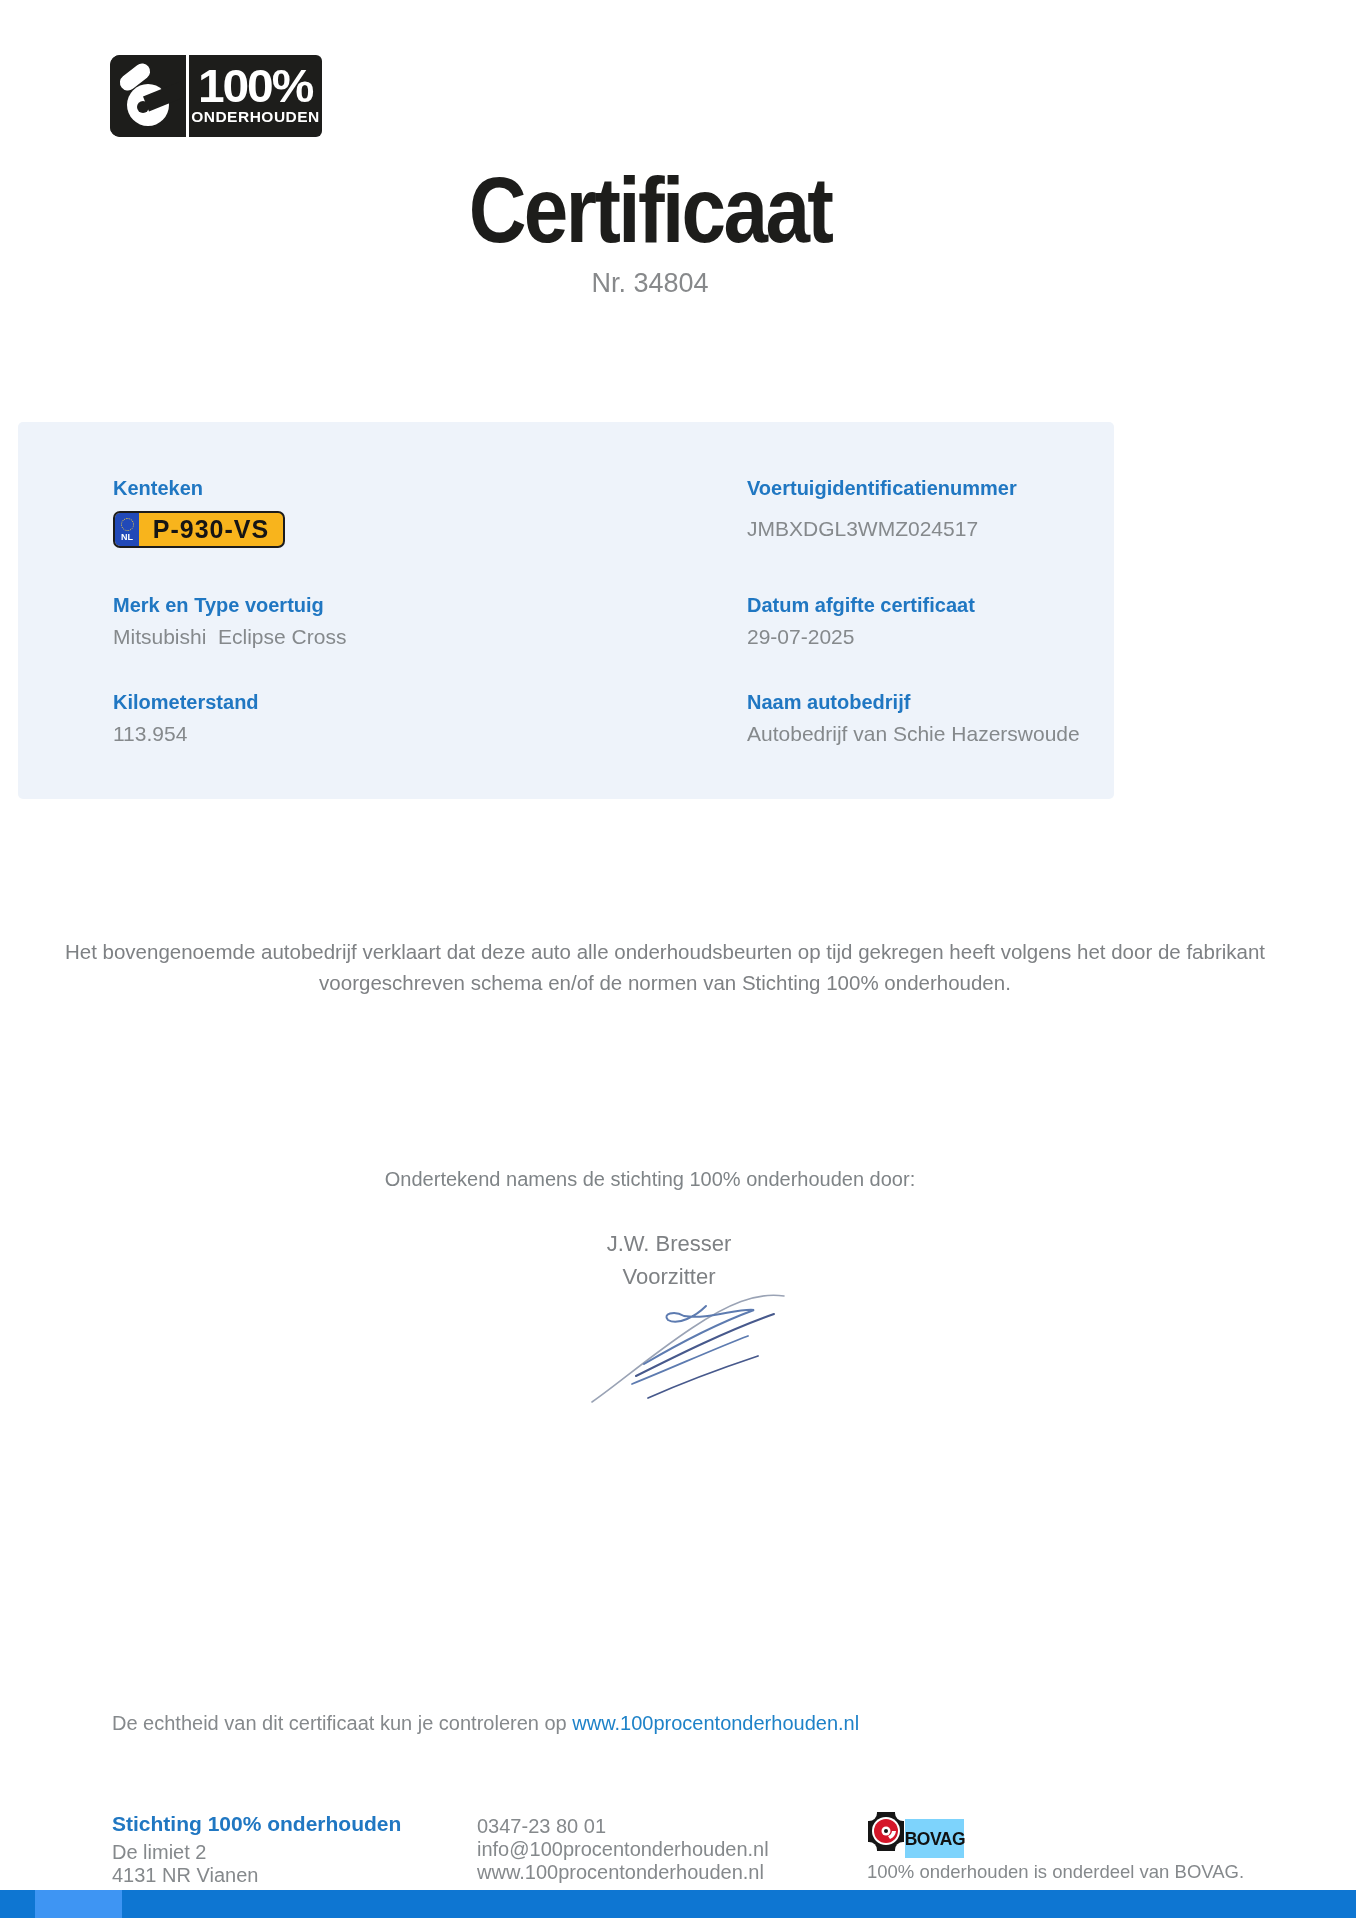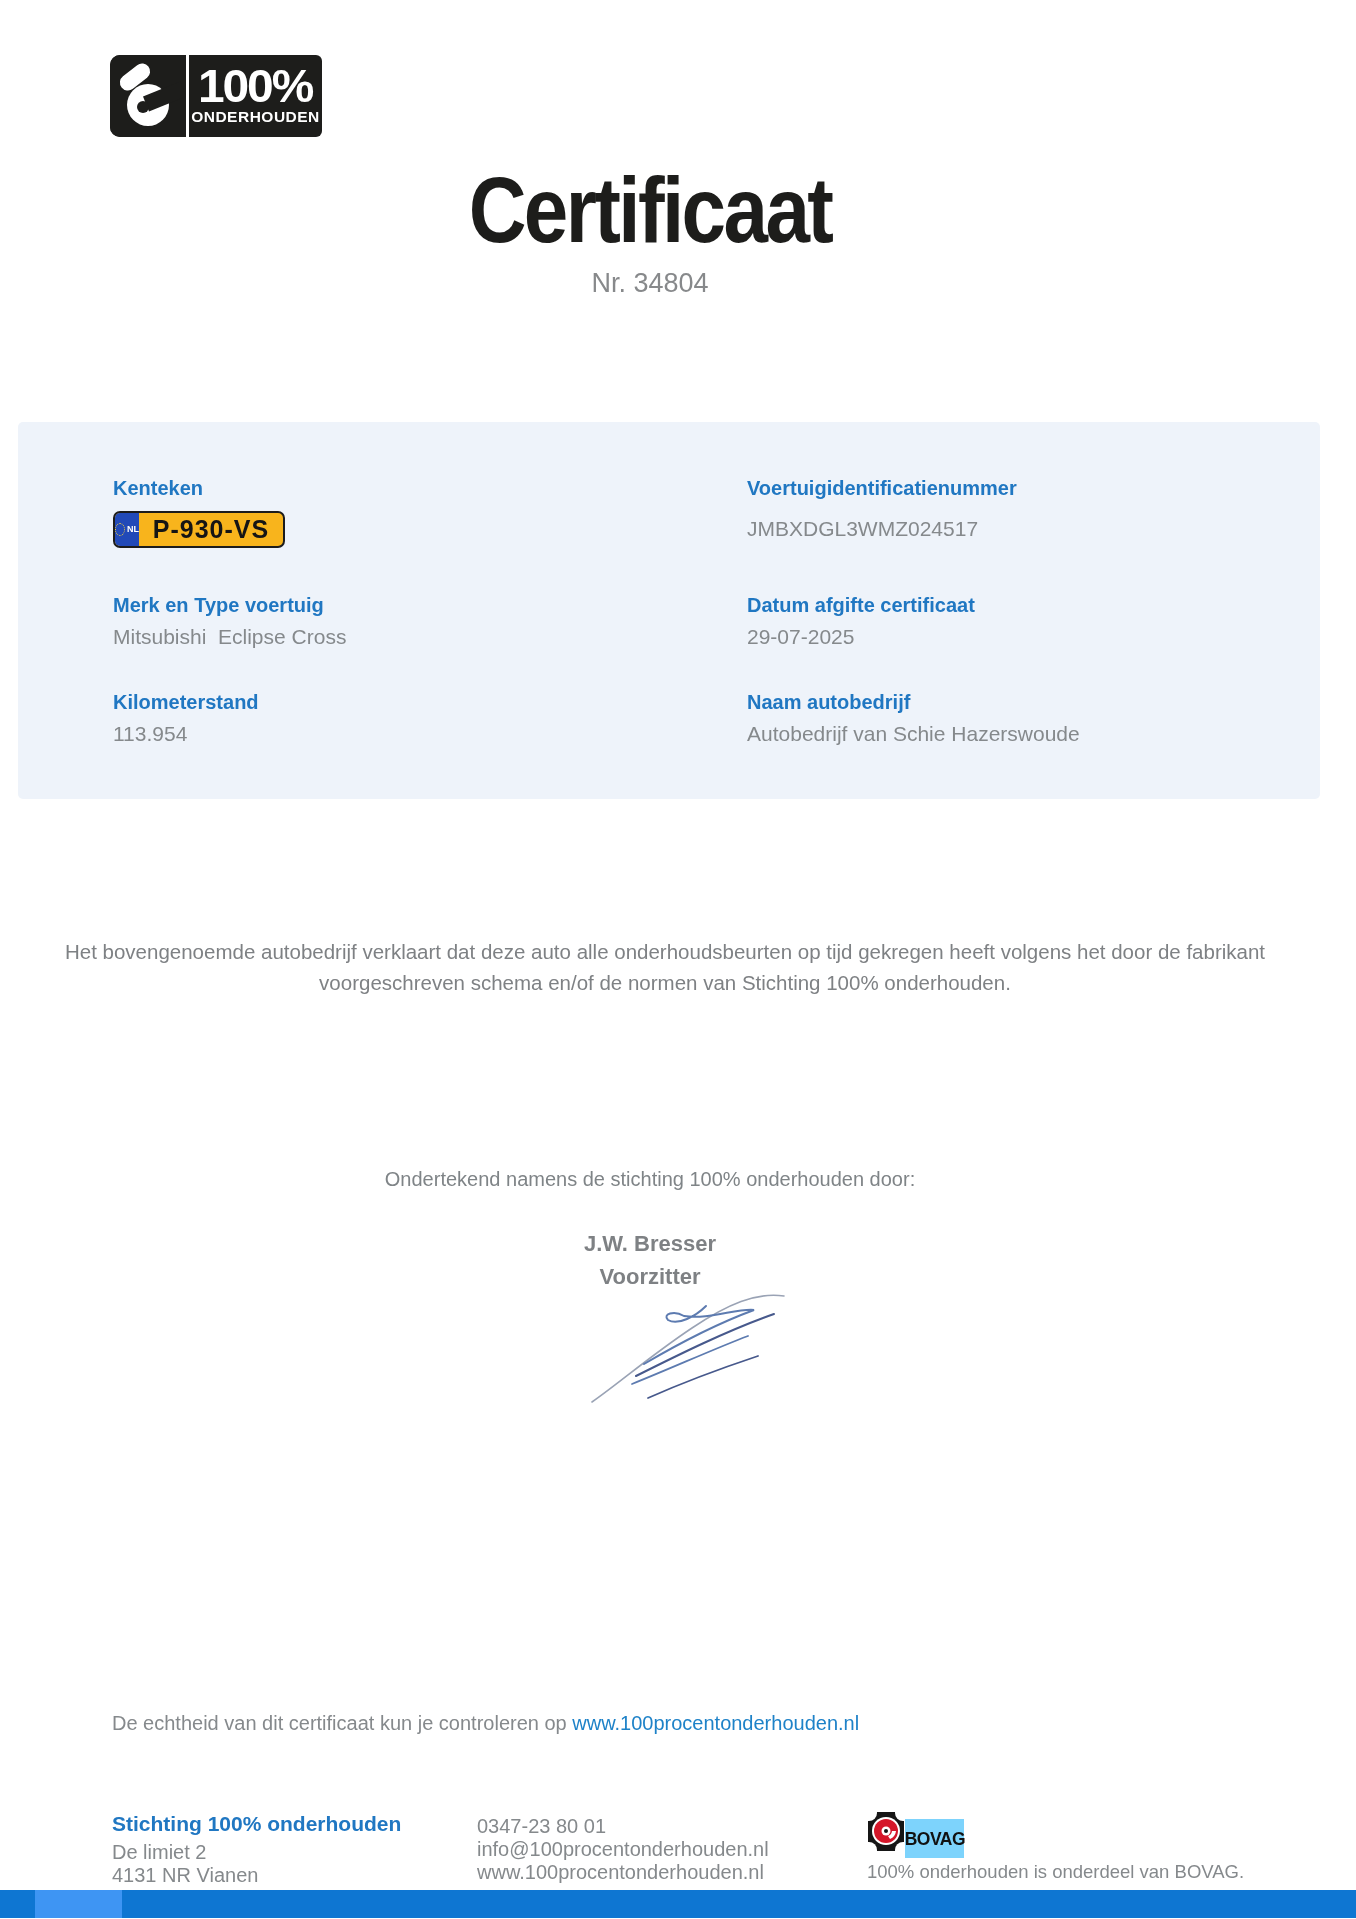--- a/index.html
+++ b/index.html
@@ -16,43 +16,43 @@
   .logo-textbox{width:155px;border-radius:0 6px 6px 0;display:flex;flex-direction:column;align-items:center;justify-content:center;}
   .logo-percent{color:#fff;font-weight:800;font-size:47px;line-height:40px;letter-spacing:-2px;transform:scaleX(1.02);}
   .logo-word{color:#fff;font-weight:700;font-size:15.5px;letter-spacing:.5px;margin-top:2px;}
 
   
   .center-line{left:0;width:1300px;text-align:center;}
   .title{top:164px;font-size:92px;font-weight:700;color:#1d1d1b;letter-spacing:-3px;transform:scaleX(.87);transform-origin:center;line-height:1;}
   .cert-no{top:268px;font-size:27px;color:#87898b;}
 
   
-  .panel{left:18px;top:422px;width:1302px;height:377px;background:#eef3fa;border-radius:5px;}
+  .panel{left:18px;top:422px;width:1096px;height:377px;background:#eef3fa;border-radius:5px;}
   .field-label{position:absolute;font-size:20px;font-weight:700;color:#2077c2;}
   .field-value{position:absolute;font-size:21px;color:#85898c;white-space:pre-wrap;}
   .cl{left:95px;} .cr{left:729px;}
   .r1l{top:55px;} .r1v{top:95px;}
   .r2l{top:172px;} .r2v{top:203px;}
   .r3l{top:269px;} .r3v{top:300px;}
 
   
   .plate{position:absolute;left:95px;top:89px;width:172px;height:37px;background:#f8b41c;
     border:2px solid #1c1c1c;border-radius:7px;box-sizing:border-box;display:flex;align-items:stretch;overflow:hidden;}
-  .plate-strip{width:24px;background:#2149b8;display:flex;align-items:center;justify-content:center;gap:2px;}
+  .plate-strip{width:24px;background:#2149b8;display:flex;flex-direction:column;align-items:center;justify-content:center;gap:2px;}
   .eu-stars{width:11px;height:11px;border-radius:50%;border:1px dotted #f8d038;}
   .plate-country{color:#fff;font-size:9px;font-weight:700;line-height:9px;}
   .plate-number{flex:1;display:flex;align-items:center;justify-content:center;
     font-size:25px;font-weight:700;color:#151515;letter-spacing:1px;}
 
   
   .statement{left:0;top:936px;width:1330px;text-align:center;font-size:20.5px;font-weight:400;color:#7e8184;line-height:31px;}
 
   
   .sign-intro{top:1168px;font-size:20px;color:#7f8487;}
-  .sign-name{top:1227px;font-size:22px;font-weight:700;color:#7e8184;line-height:33px;}
+  .sign-name{top:1227px;font-size:22px;font-weight:400;color:#7e8184;line-height:33px;margin-left:19px;}
   .signature-svg{left:588px;top:1286px;}
 
   
   .verify{left:112px;top:1712px;font-size:20px;color:#85898c;}
   .verify a{color:#1e82c8;text-decoration:none;}
 
   
   .f-org{left:112px;top:1812px;font-size:21px;font-weight:700;color:#2077c2;}
   .f-addr{left:112px;top:1841px;font-size:20px;color:#85898c;line-height:23px;}
   .f-contact{left:477px;top:1815px;font-size:20px;color:#85898c;line-height:23px;}

